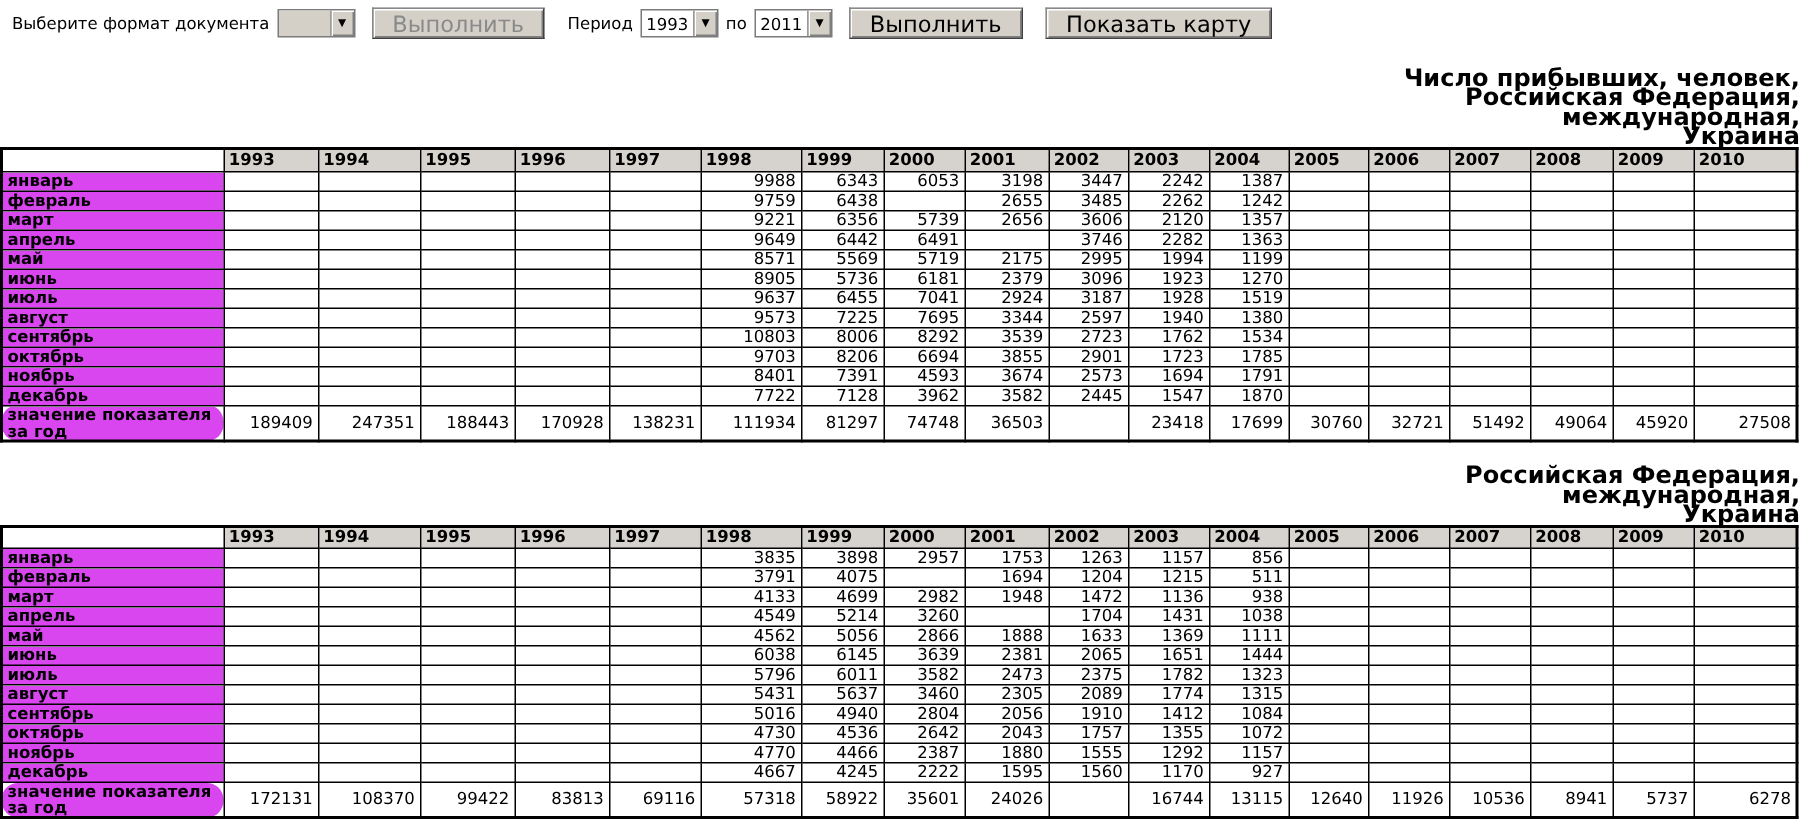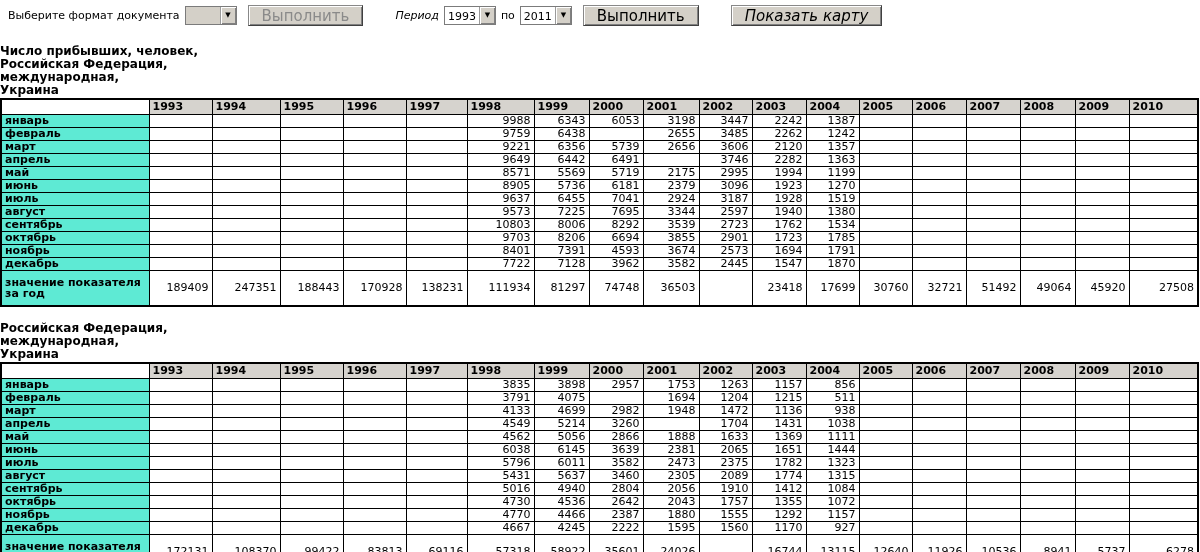--- a/index.html
+++ b/index.html
@@ -49,27 +49,27 @@
     color: #000;
     background: #d4d0c8;
     border: 1px solid #404040;
     border-top-color: #888;
     border-left-color: #888;
     box-shadow: inset 1px 1px 0 #ffffff, inset -1px -1px 0 #808080;
     white-space: nowrap;
     cursor: pointer;
   }
   .wbtn.disabled { color: #8a8a8a; }
-  .gap-l { margin-left: 27px; font-style: italic; }
+  .gap-l { margin-left: 10px; }
   .gap-m { margin-left: 6px; }
   
   .tbl-title {
-    text-align: left;
+    text-align: right;
     font-weight: bold;
-    font-size: 12px;
+    font-size: 16px;
     line-height: 13px;
     margin-top: 15px;
   }
   
   table.grid {
     border-collapse: collapse;
     table-layout: fixed;
     width: 1199px;
     margin-top: 1px;
     font-size: 11px;
@@ -84,29 +84,30 @@
     white-space: nowrap;
   }
   .grid thead th {
     background: #d6d3ce;
     text-align: left;
     font-weight: bold;
     height: 15px;
   }
   .grid thead th.corner { background: #ffffff; }
   .grid td.rowlabel {
-    background: #5eead4;
+    background: #d946ef;
     font-weight: bold;
     text-align: left;
   }
   .grid td.val { text-align: right; background: #ffffff; }
   .grid tr.total td.rowlabel {
     white-space: normal;
     line-height: 11px;
-    height: 36px;
+    height: 23px;
+    border-radius: 11px;
   }
 </style>
 </head>
 <body>
 
 <div class="toolbar">
   <span class="tb-label">Выберите формат документа</span>
   <span class="wsel gray">
     <span class="val"></span>
     <span class="arrow">▼</span>

